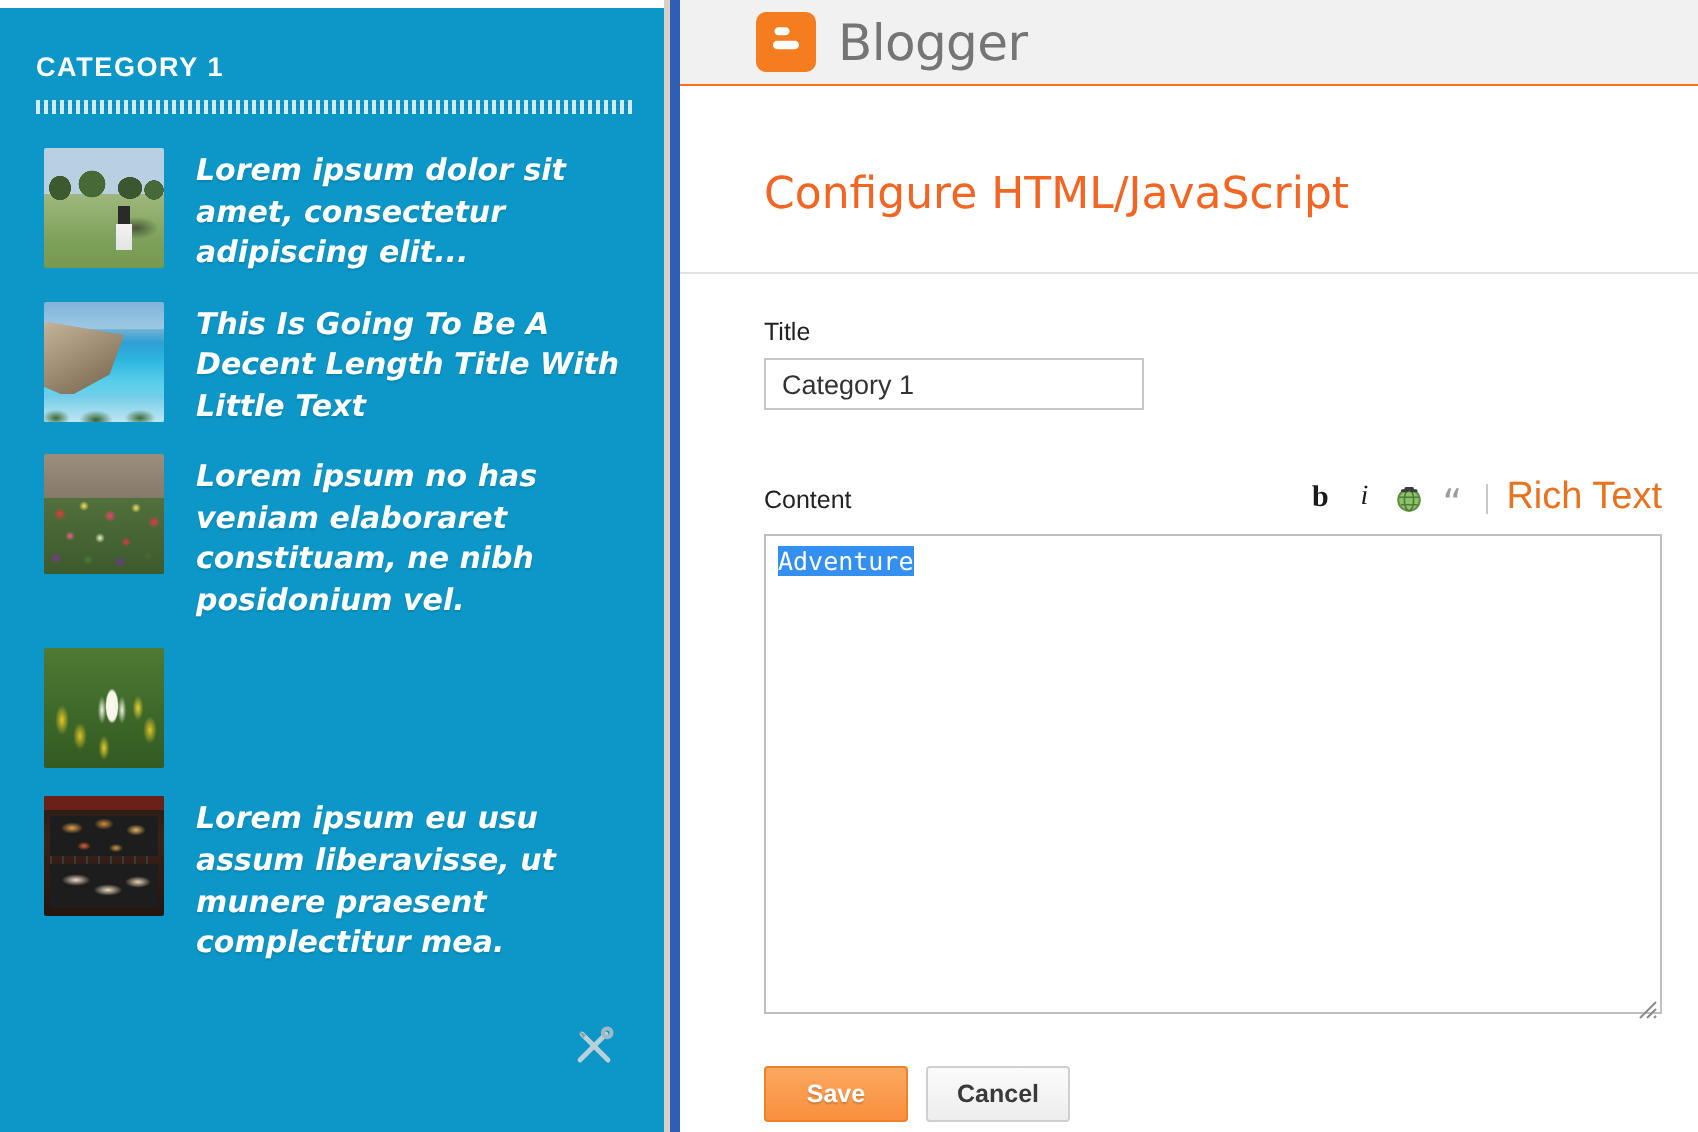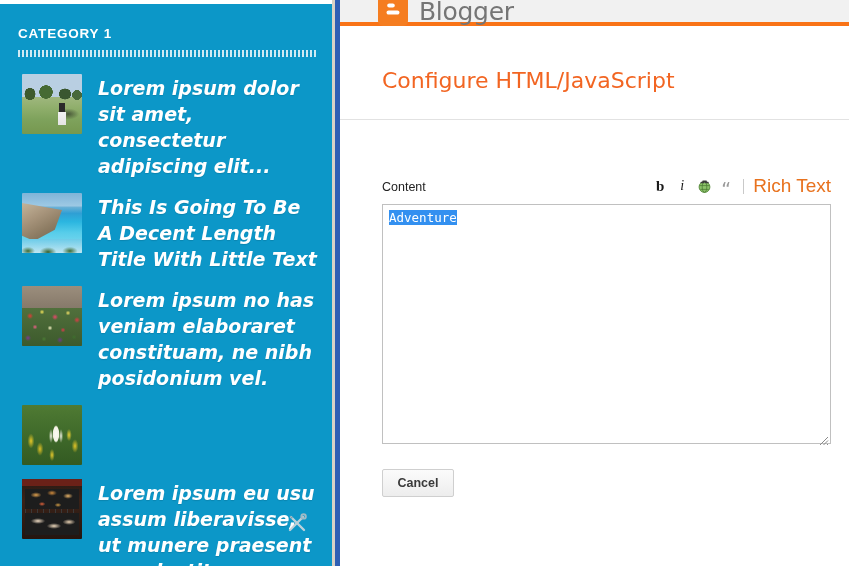--- a/index.html
+++ b/index.html
@@ -101,21 +101,21 @@
     height: 60px;
     border-radius: 1px;
     overflow: hidden;
     position: relative;
     background: #3a5a2a;
   }
 
   .post-title {
     margin-left: 16px;
     color: #ffffff;
-    font-size: 19px;
+    font-size: 15px;
     line-height: 1.37;
     font-style: italic;
     font-weight: bold;
     font-family: "DejaVu Sans", sans-serif;
     text-shadow: 0 1px 1px rgba(0,0,0,.12);
     padding-top: 1px;
   }
 
   
   .th-golf {
@@ -273,23 +273,23 @@
   
   #main-panel {
     position: relative;
     flex: 1 1 auto;
     height: 566px;
     background: #ffffff;
     overflow: hidden;
   }
 
   #blogger-header {
-    height: 26px;
+    height: 43px;
     background: #f1f1f1;
-    border-bottom: 4px solid #f97316;
+    border-bottom: 1px solid #f97316;
     display: flex;
     align-items: center;
     padding-left: 38px;
   }
 
   #blogger-logo {
     width: 30px; height: 30px;
     background: #f57d20;
     border-radius: 5px;
     position: relative;
@@ -519,20 +519,24 @@
         </svg>
       </span>
       <span id="blogger-wordmark">Blogger</span>
     </div>
 
     <h1 id="page-title">Configure HTML/JavaScript</h1>
     <div id="title-rule"></div>
 
     <div id="form-area">
 
+      <div>
+        <div class="field-label">Title</div>
+        <input id="title-input" type="text" value="Category 1" style="">
+      </div>
 
       <div class="content-block">
         <div class="content-head">
           <div class="field-label">Content</div>
 
           <div id="editor-toolbar">
             <span class="tb-btn bold">b</span>
             <span class="tb-btn italic">i</span>
             <span class="tb-btn">
               <svg width="15" height="15" viewBox="0 0 15 15">
@@ -561,18 +565,19 @@
             <g stroke="#8a8a8a" stroke-width="1">
               <line x1="11" y1="3" x2="3" y2="11"></line>
               <line x1="11" y1="6.5" x2="6.5" y2="11"></line>
               <line x1="11" y1="10" x2="10" y2="11"></line>
             </g>
           </svg>
         </div>
       </div>
 
       <div id="button-row">
+        <button class="btn" id="save-button">Save</button>
         <button class="btn" id="cancel-button">Cancel</button>
       </div>
 
     </div>
   </div>
 </div>
 
 </body></html>

